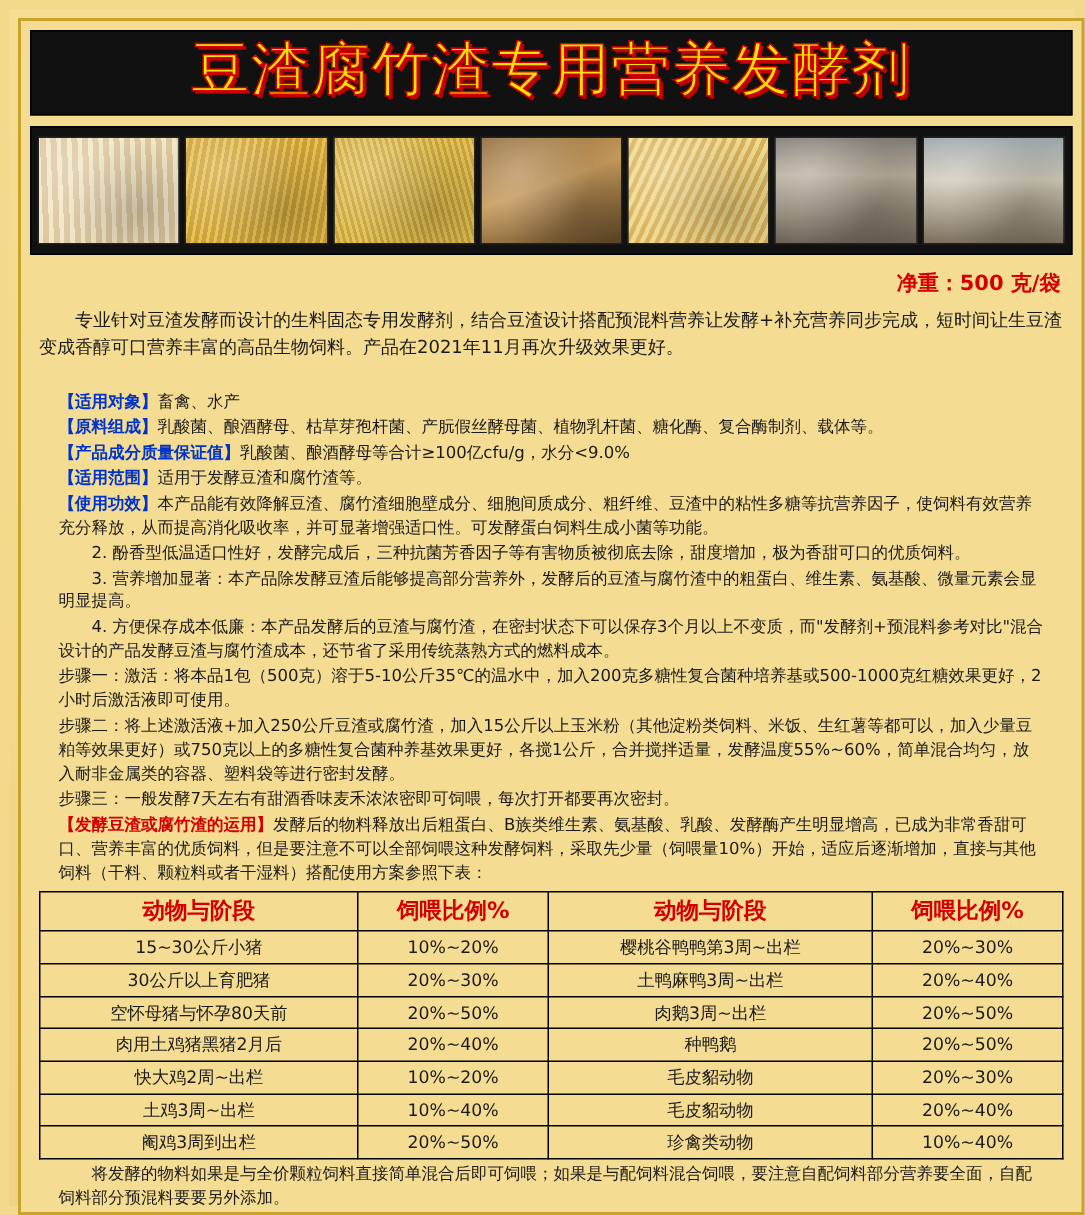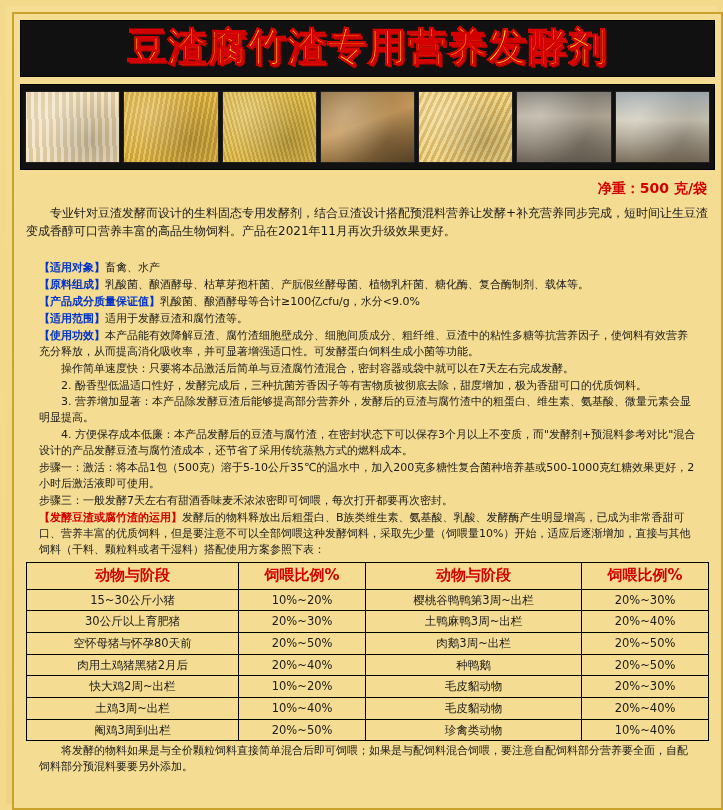--- a/index.html
+++ b/index.html
@@ -26,21 +26,21 @@
   
   .title-band{
     margin:6px 6px 0 6px;
     background:#111;
     padding:6px 0 8px 0;
     text-align:center;
     border:1px solid #000;
   }
   .title{
     font-family:"DejaVu Sans","Liberation Sans",sans-serif;
-    font-size:39px;font-weight:bold;letter-spacing:1px;
+    font-size:39px;font-weight:normal;letter-spacing:1px;
     color:#ffe400;
     -webkit-text-stroke:1px #d40000;
     text-shadow:2px 2px 0 #c00000;
     line-height:1.05;
   }
   
   .strip{
     margin:7px 6px 0 6px;
     background:#111;
     padding:6px 4px;
@@ -140,26 +140,26 @@
       <div class="section">
         <span class="sec-label">【产品成分质量保证值】</span><span>乳酸菌、酿酒酵母等合计≥100亿cfu/g，水分&lt;9.0%</span>
       </div>
       <div class="section">
         <span class="sec-label">【适用范围】</span><span>适用于发酵豆渣和腐竹渣等。</span>
       </div>
       <div class="section">
         <span class="sec-label">【使用功效】</span><span>本产品能有效降解豆渣、腐竹渣细胞壁成分、细胞间质成分、粗纤维、豆渣中的粘性多糖等抗营养因子，使饲料有效营养充分释放，从而提高消化吸收率，并可显著增强适口性。可发酵蛋白饲料生成小菌等功能。</span>
       </div>
 
-      <div class="section indent">操作简单速度快：只要将本品激活后简单与豆渣腐竹渣混合，密封容器或袋中就可以在7天左右完成发酵。</div>
       <div class="section indent">2. 酚香型低温适口性好，发酵完成后，三种抗菌芳香因子等有害物质被彻底去除，甜度增加，极为香甜可口的优质饲料。</div>
       <div class="section indent">3. 营养增加显著：本产品除发酵豆渣后能够提高部分营养外，发酵后的豆渣与腐竹渣中的粗蛋白、维生素、氨基酸、微量元素会显明显提高。</div>
       <div class="section indent">4. 方便保存成本低廉：本产品发酵后的豆渣与腐竹渣，在密封状态下可以保存3个月以上不变质，而"发酵剂+预混料参考对比"混合设计的产品发酵豆渣与腐竹渣成本，还节省了采用传统蒸熟方式的燃料成本。</div>
 
       <div class="section">步骤一：激活：将本品1包（500克）溶于5-10公斤35℃的温水中，加入200克多糖性复合菌种培养基或500-1000克红糖效果更好，2小时后激活液即可使用。</div>
+      <div class="section">步骤二：将上述激活液+加入250公斤豆渣或腐竹渣，加入15公斤以上玉米粉（其他淀粉类饲料、米饭、生红薯等都可以，加入少量豆粕等效果更好）或750克以上的多糖性复合菌种养基效果更好，各搅1公斤，合并搅拌适量，发酵温度55%~60%，简单混合均匀，放入耐非金属类的容器、塑料袋等进行密封发酵。</div>
       <div class="section">步骤三：一般发酵7天左右有甜酒香味麦禾浓浓密即可饲喂，每次打开都要再次密封。</div>
 
       <div class="section">
         <span class="sec-label-red">【发酵豆渣或腐竹渣的运用】</span><span>发酵后的物料释放出后粗蛋白、B族类维生素、氨基酸、乳酸、发酵酶产生明显增高，已成为非常香甜可口、营养丰富的优质饲料，但是要注意不可以全部饲喂这种发酵饲料，采取先少量（饲喂量10%）开始，适应后逐渐增加，直接与其他饲料（干料、颗粒料或者干湿料）搭配使用方案参照下表：</span>
       </div>
 
       <table class="rates">
         <thead>
           <tr>
             <th>动物与阶段</th>

